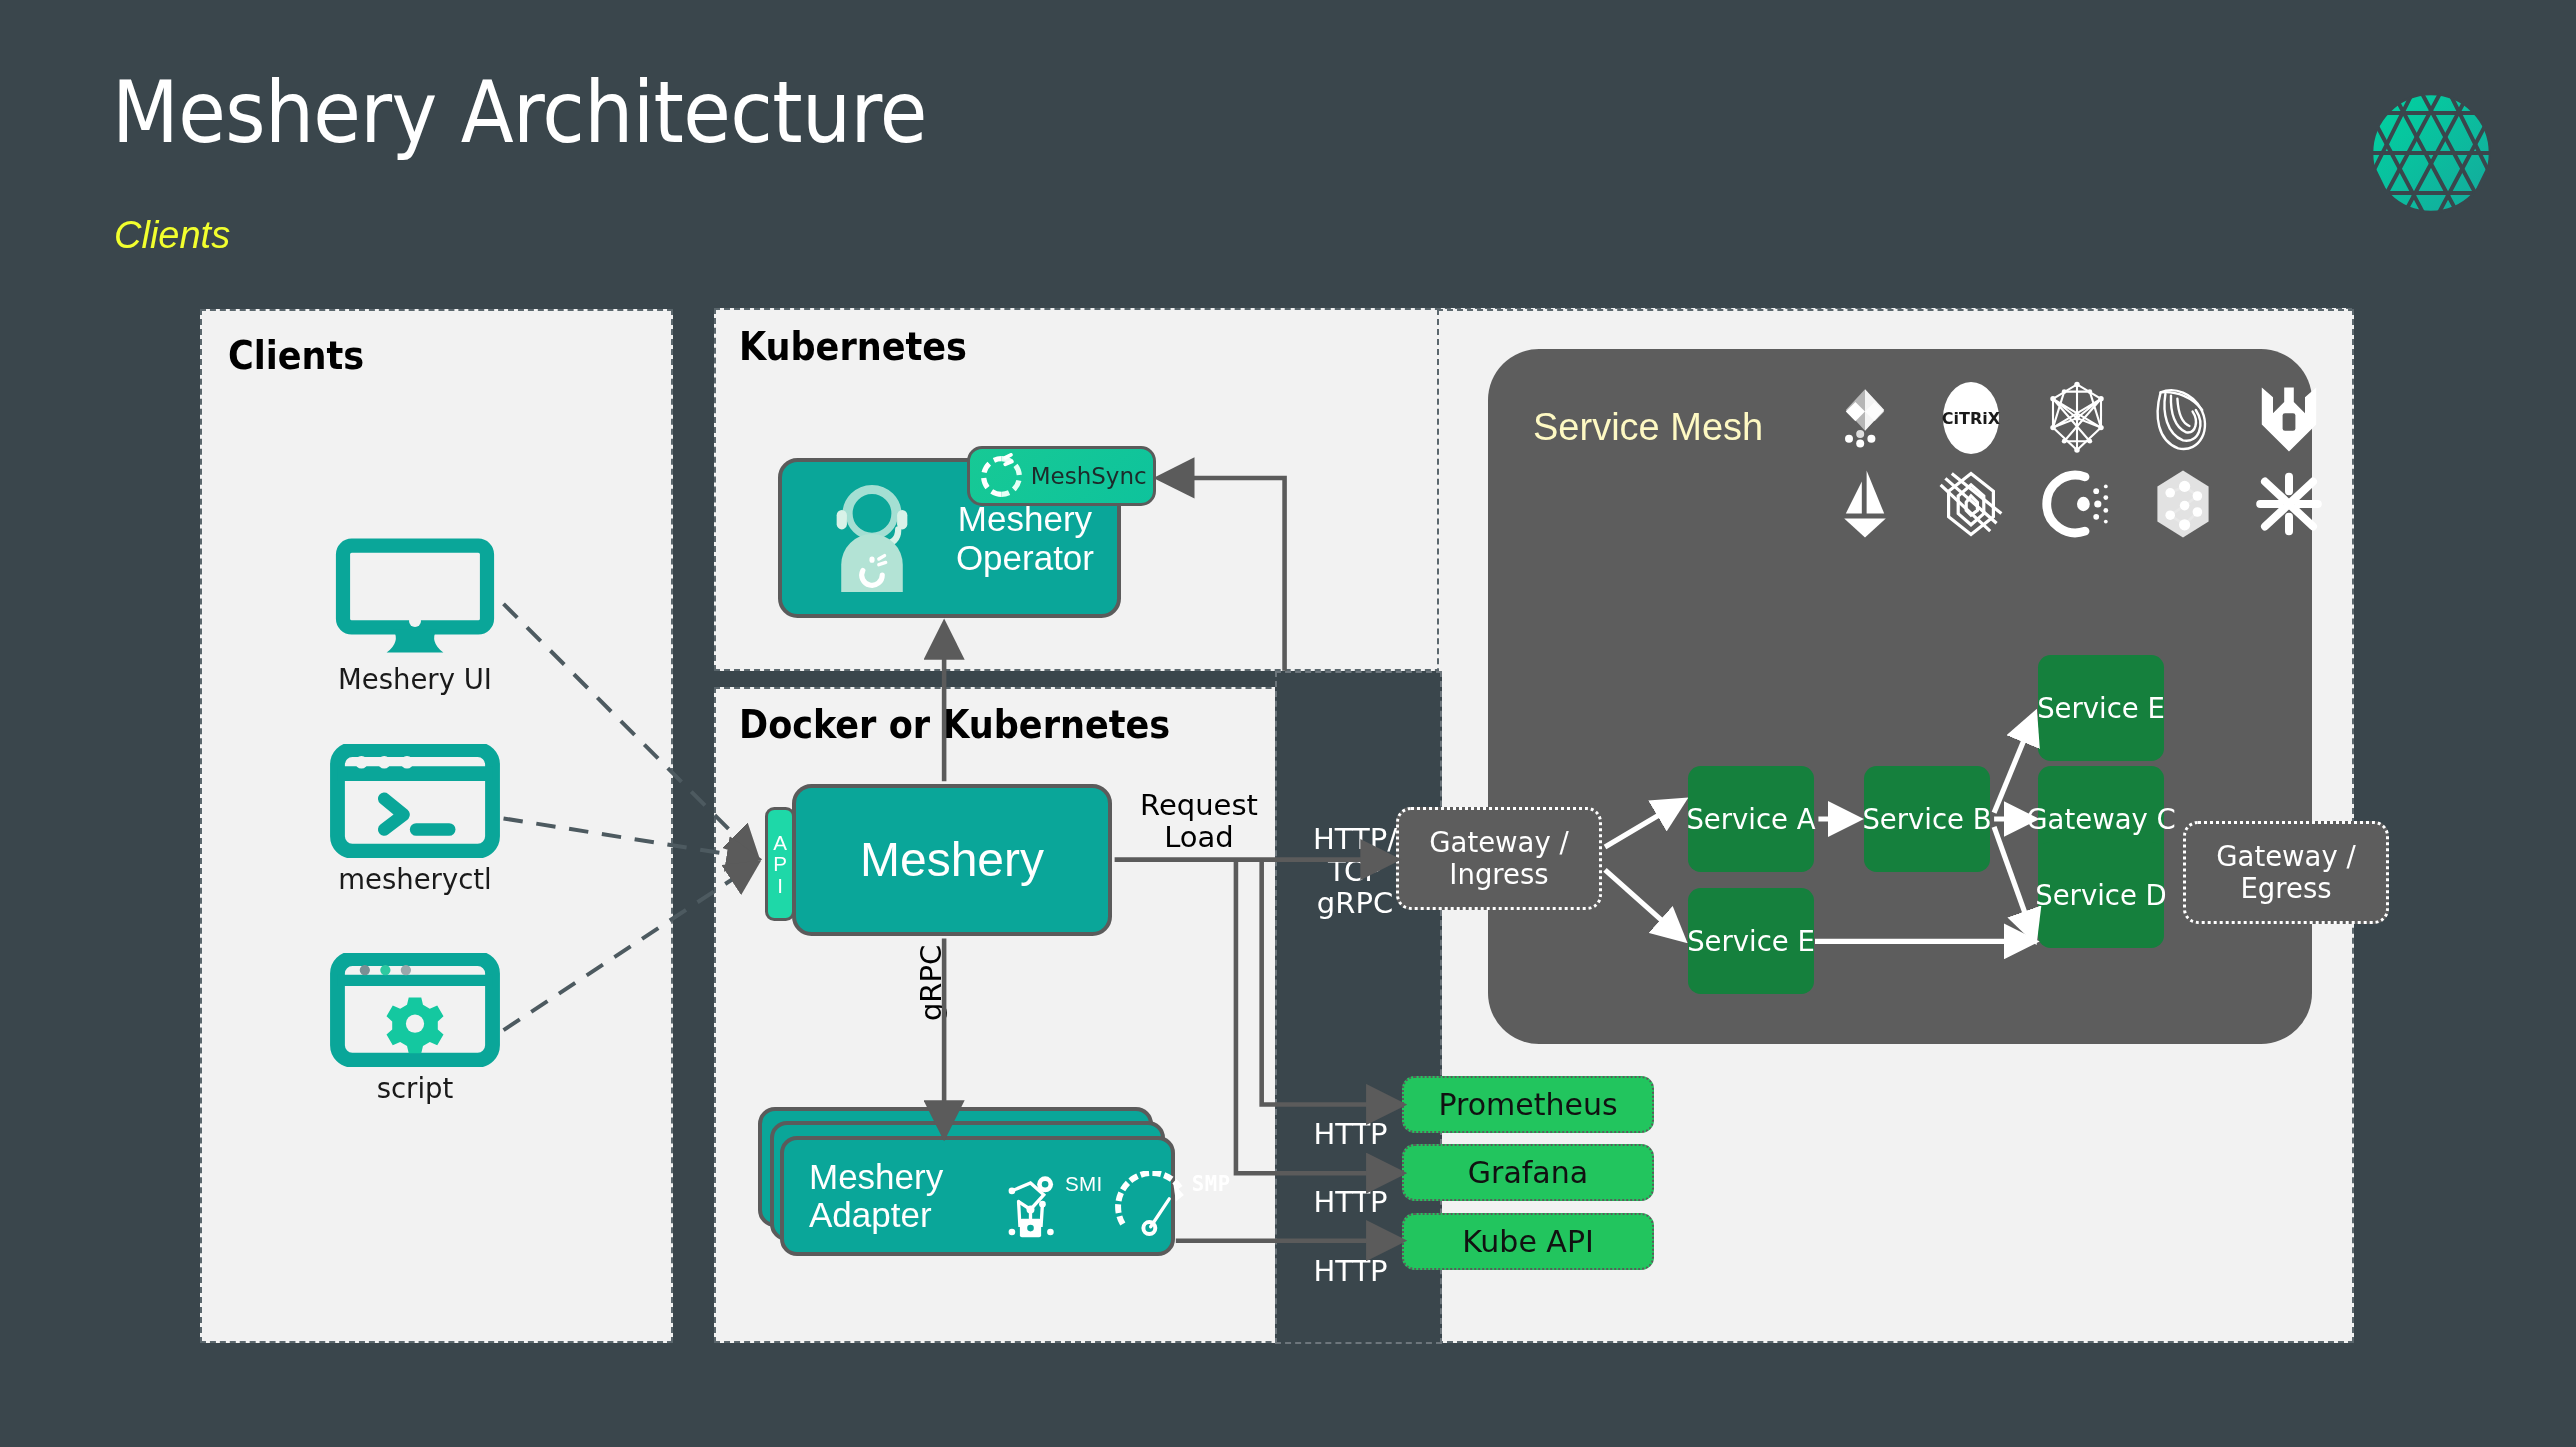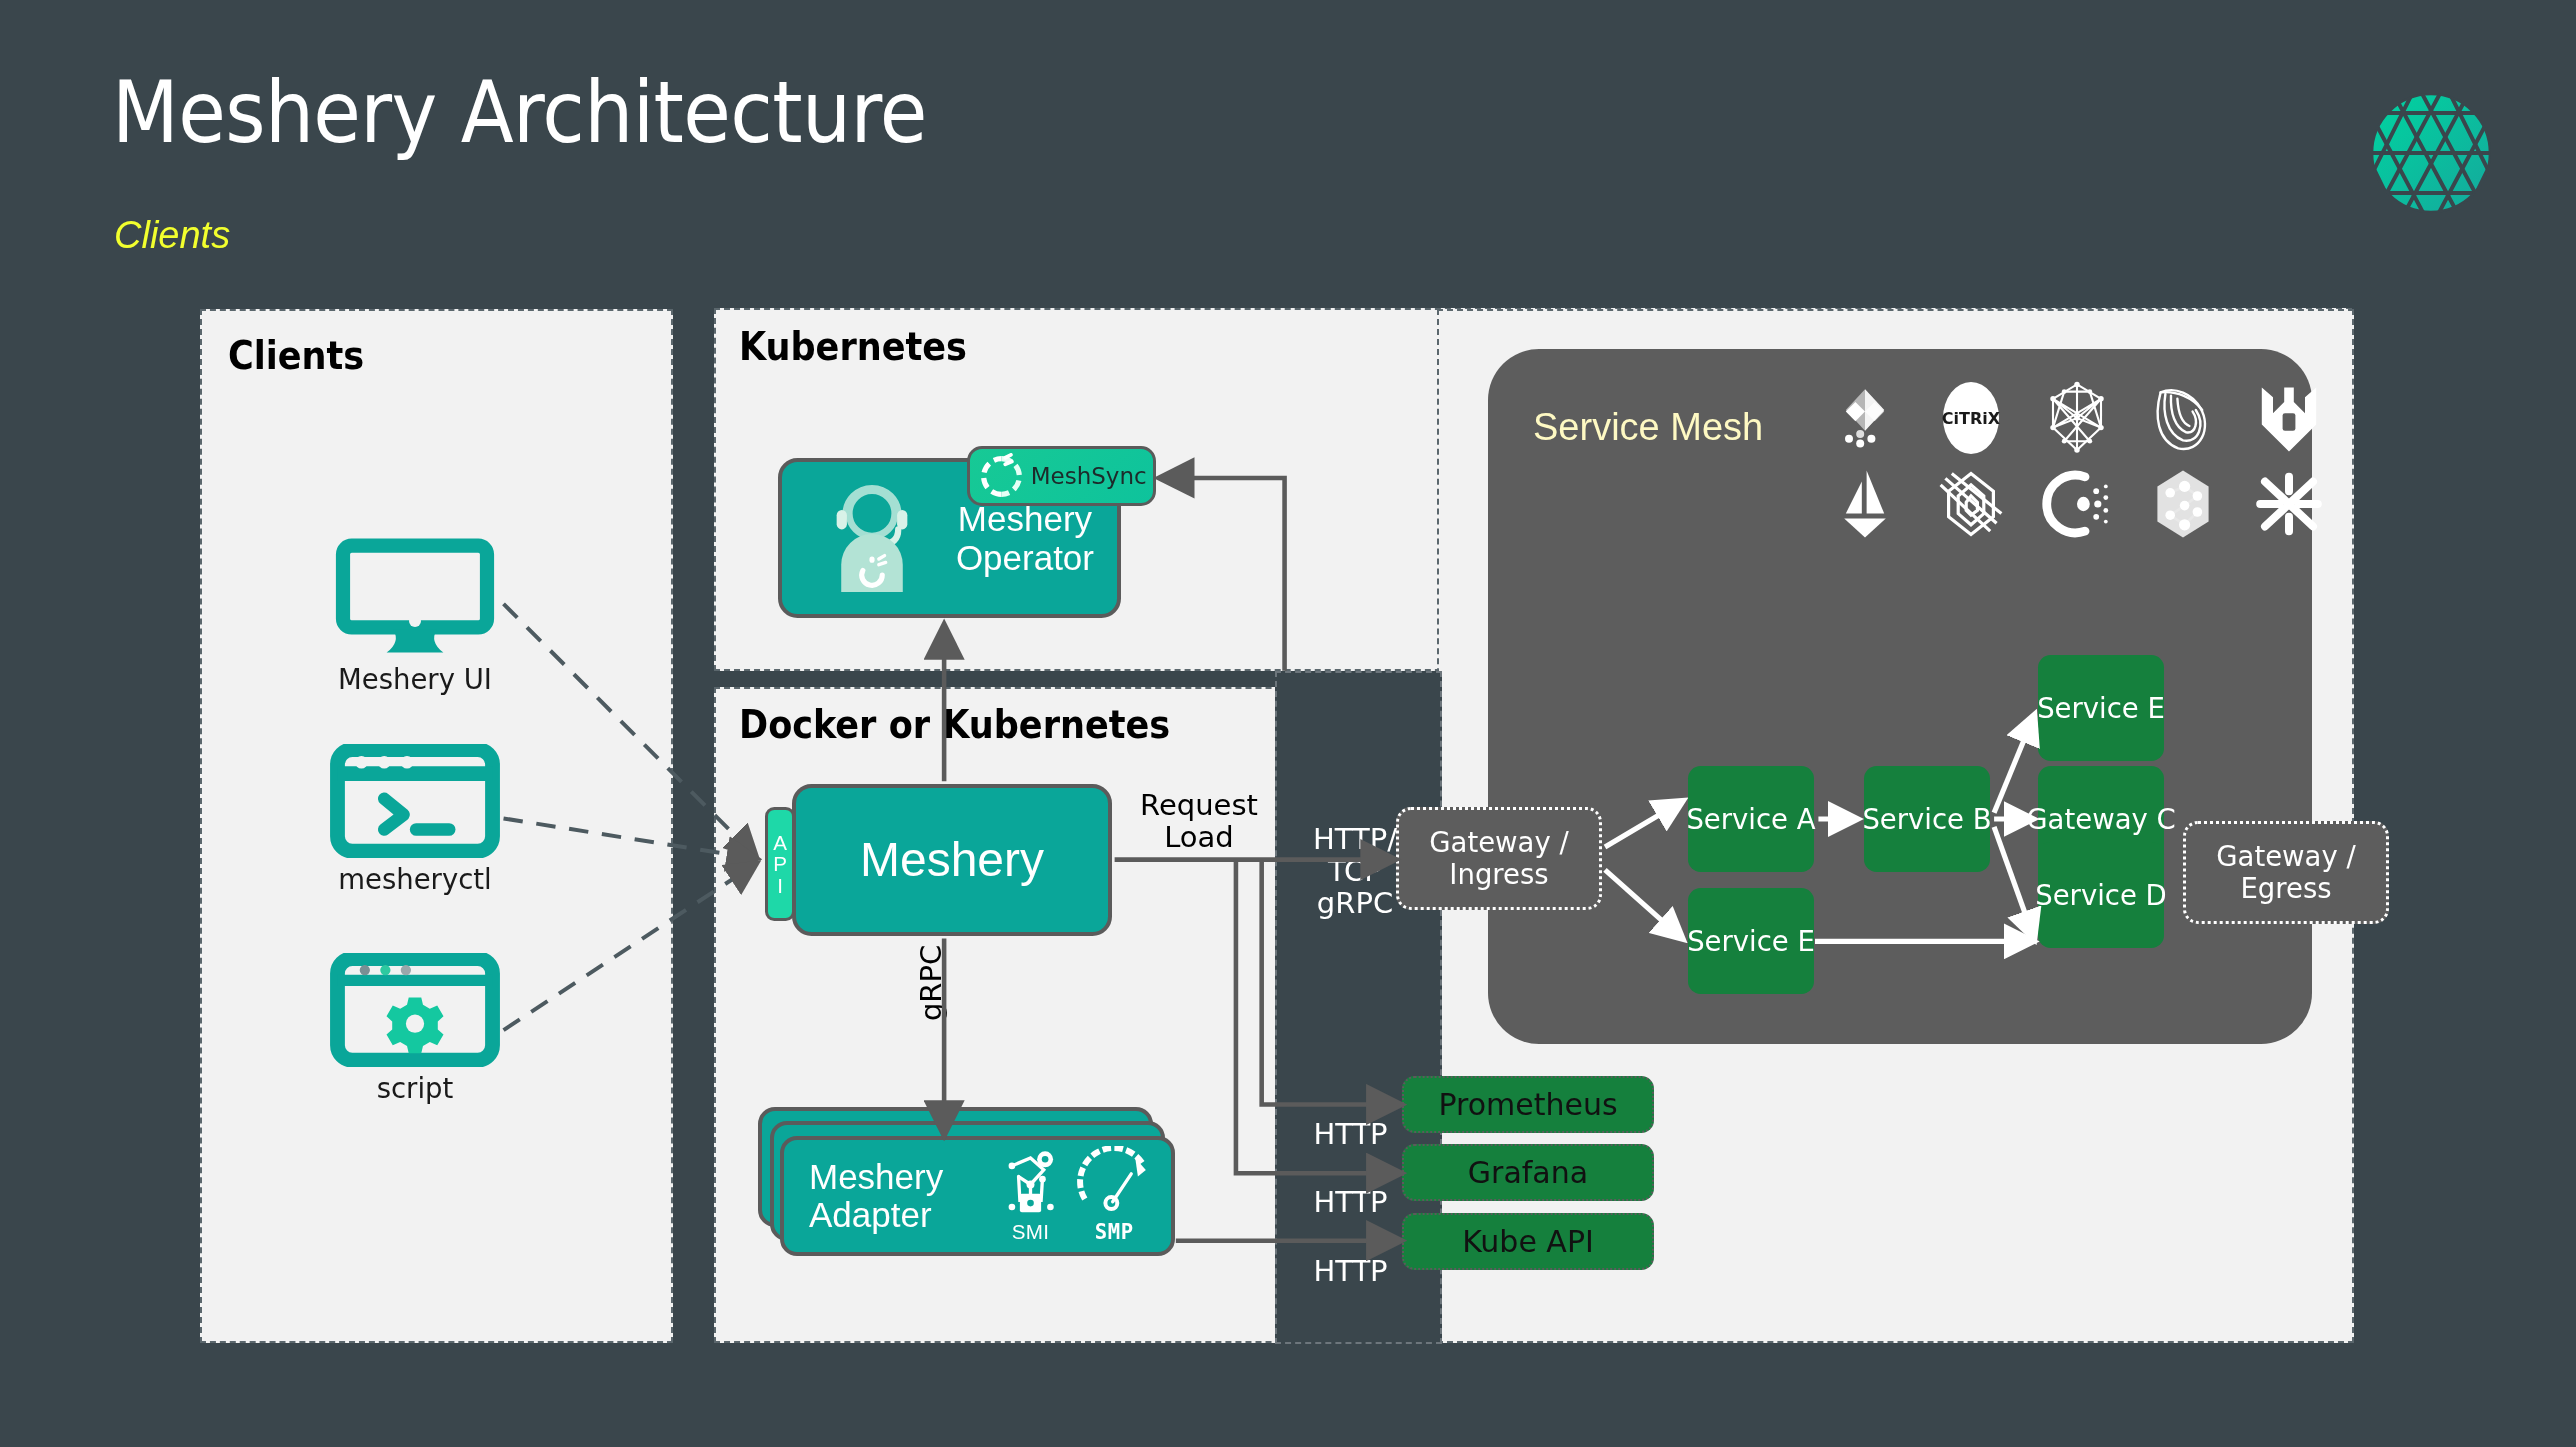--- a/index.html
+++ b/index.html
@@ -106,41 +106,41 @@
   }
   #adapter-back2{left:758px;top:1107px;width:395px;height:120px;}
   #adapter-back1{left:770px;top:1121px;width:395px;height:120px;}
   #adapter-front{left:780px;top:1136px;width:395px;height:120px;
      display:flex;align-items:center;color:#fff;}
   #adapter-label{
     font-size:35px;line-height:1.1;color:#fff;margin-left:25px;white-space:pre-line;
   }
   #adapter-logos{position:absolute;left:996px;top:1150px;width:166px;height:94px;
      display:flex;align-items:flex-end;gap:9.2px;}
-  .logo-with-caption{display:flex;flex-direction:column;align-items:center;}
+  .logo-with-caption{display:flex;flex-direction:row;align-items:flex-start;}
   .logo-caption{color:#fff;font-size:20.6px;margin-top:1.1px;letter-spacing:0.3px;}
 
   
   .edge-label{
     position:absolute;color:#000;font-size:29px;line-height:1.1;
     font-family:"DejaVu Sans","Liberation Sans",sans-serif;
     white-space:pre-line;text-align:center;
   }
   .edge-label.light{color:#fff;}
   #lbl-request{left:1133px;top:790px;width:132px;}
   #lbl-grpc{left:875px;top:967px;width:114px;
      transform:rotate(-90deg);transform-origin:center center;}
   #lbl-httptcp{left:1292px;top:824px;width:126px;}
   #lbl-http1{left:1299px;top:1119px;width:103px;}
   #lbl-http2{left:1299px;top:1187px;width:103px;}
   #lbl-http3{left:1299px;top:1256px;width:103px;}
 
   
   .obs-box{
-    position:absolute;background:#15803d;
+    position:absolute;background:#22c55e;
     border:2.9px dotted #5b5b5b;border-radius:12.6px;
     display:flex;align-items:center;justify-content:center;
     color:#111;font-size:30px;box-sizing:border-box;
     font-family:"DejaVu Sans","Liberation Sans",sans-serif;
   }
   #obs-prometheus{left:1402px;top:1076px;width:252px;height:57px;}
   #obs-grafana{left:1402px;top:1144px;width:252px;height:57px;}
   #obs-kubeapi{left:1402px;top:1213px;width:252px;height:57px;}
 
   

